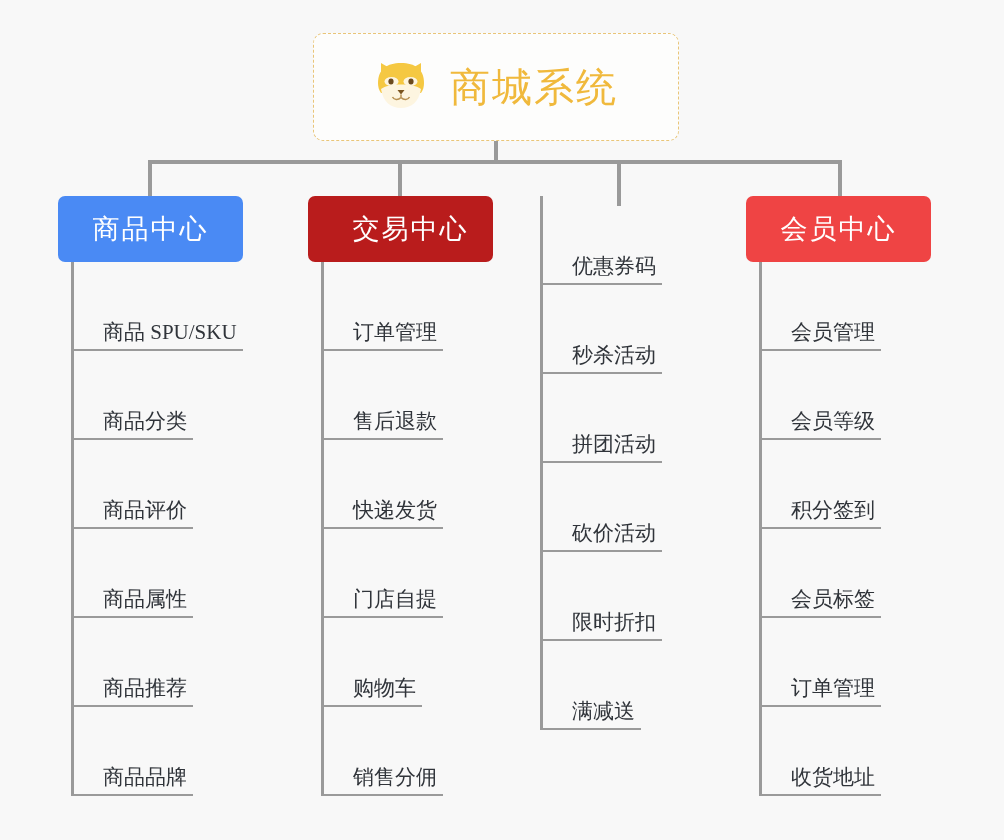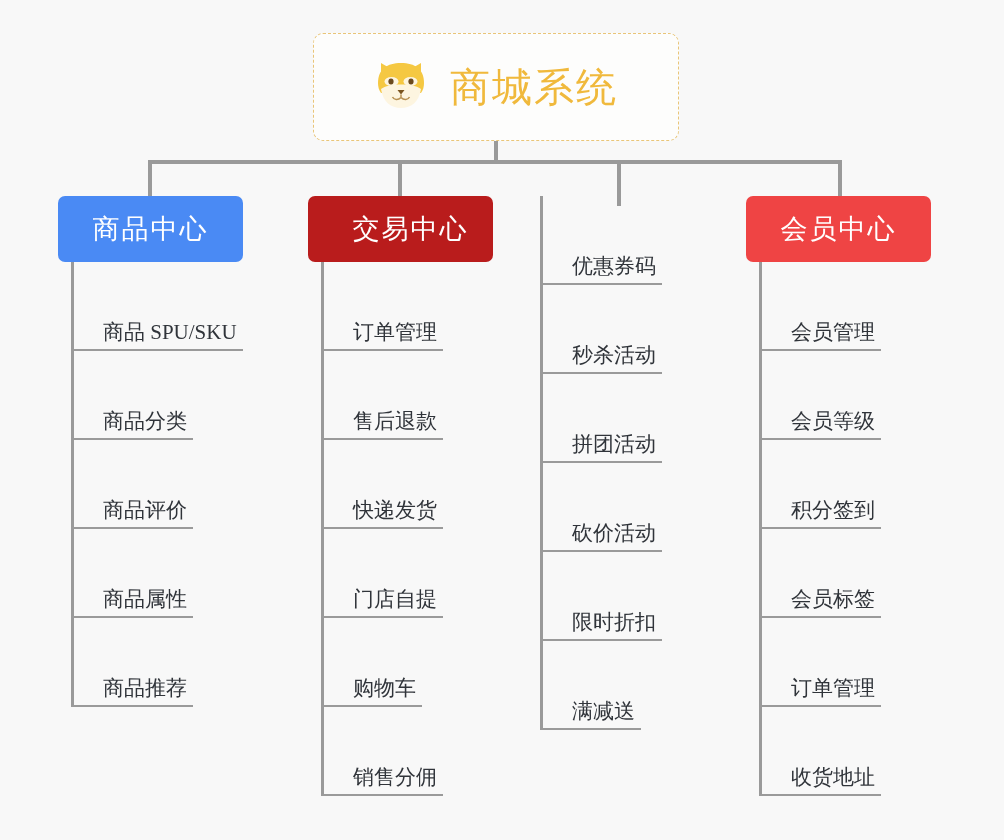--- a/index.html
+++ b/index.html
@@ -195,20 +195,25 @@
       <div class="item">
           <div class="item-inner">
         <span class="item-label">商品属性</span>
         <span class="item-underline"></span></div>
         </div>
       <div class="item">
           <div class="item-inner">
         <span class="item-label">商品推荐</span>
         <span class="item-underline"></span></div>
         </div>
+      <div class="item">
+          <div class="item-inner">
+        <span class="item-label">商品品牌</span>
+        <span class="item-underline"></span></div>
+        </div>
     </div>
   </div>
 
   <div class="column col-1">
     <div class="cat-header" style="background:#b91c1c;padding-left:20px;">
       <span class="cat-header-label">交易中心</span>
     </div>
     <div class="col-body">
       <div class="spine"></div>
       <div class="item">

